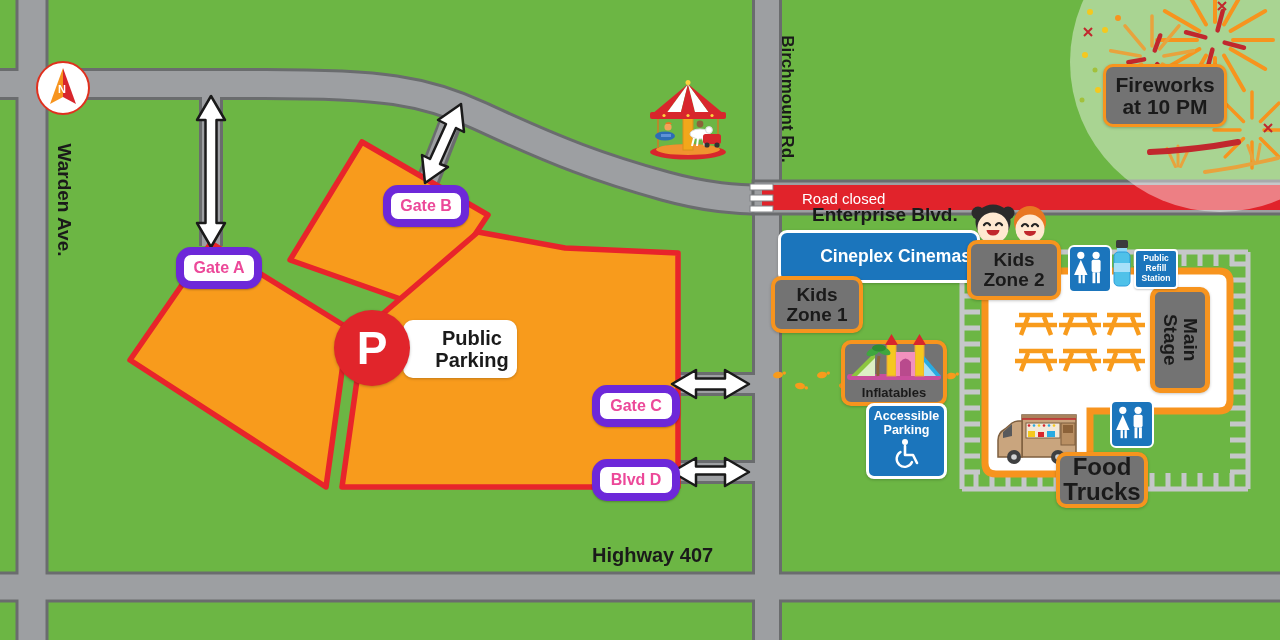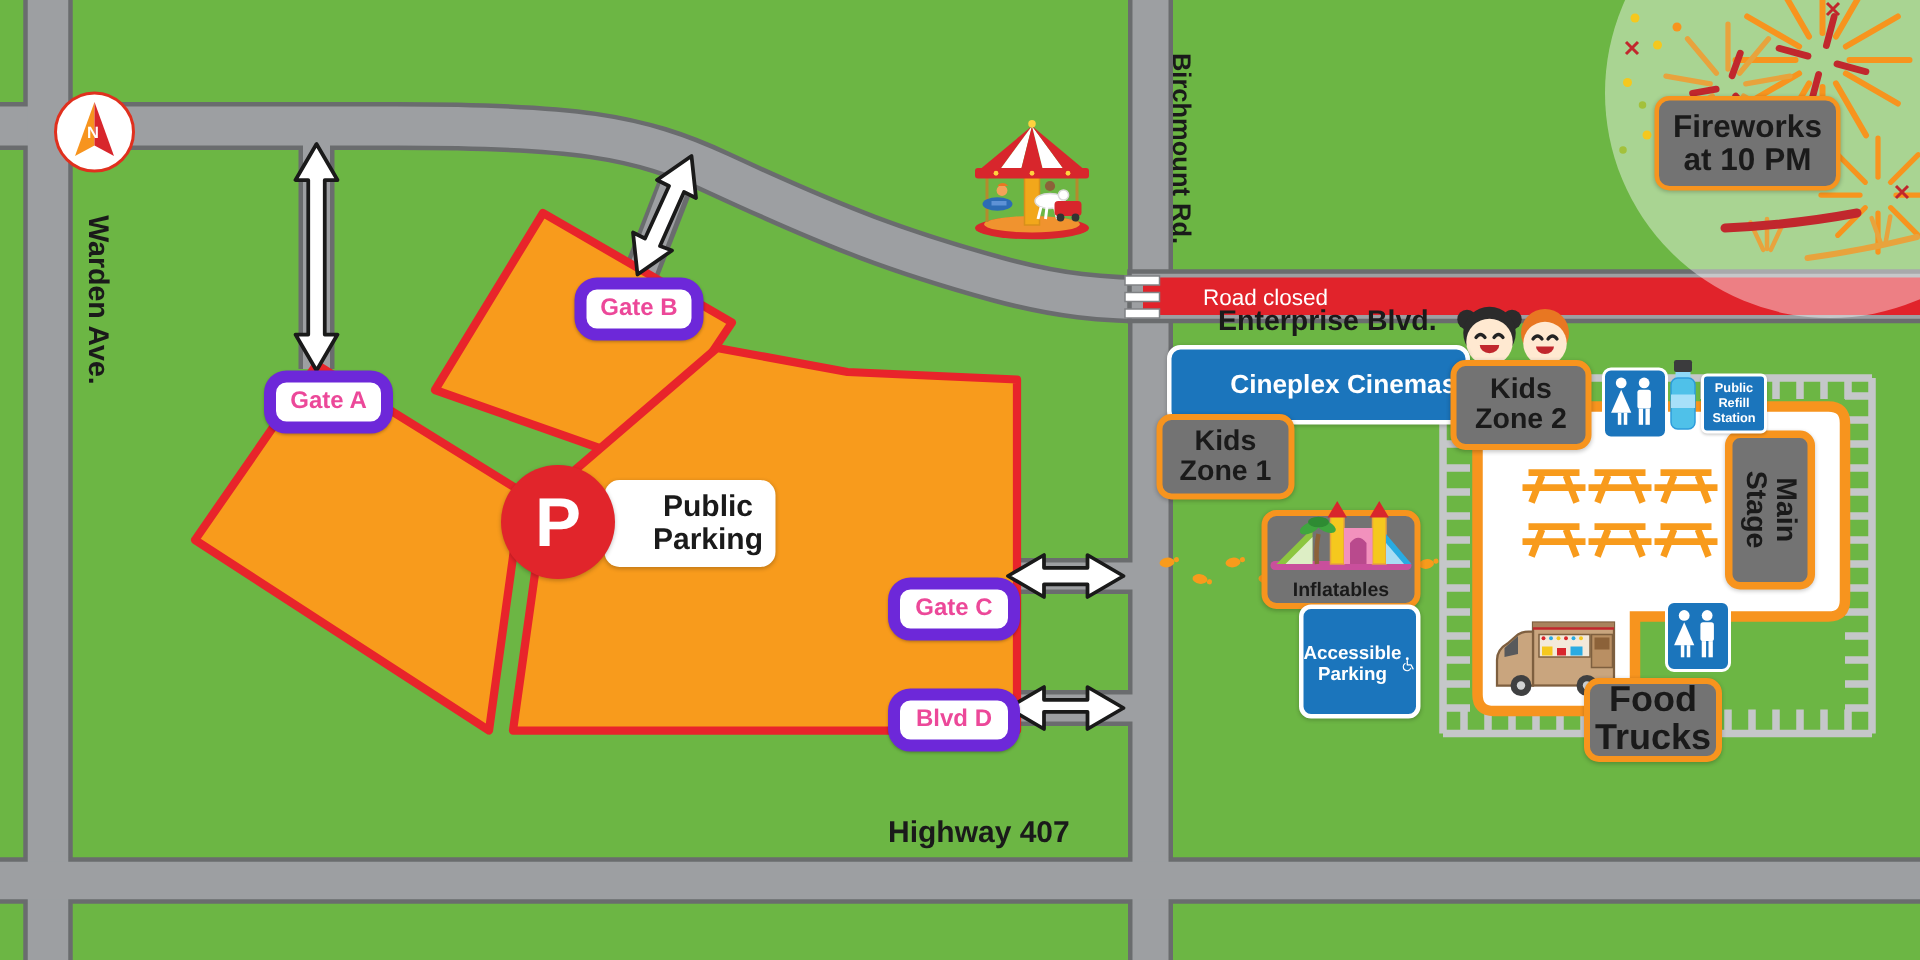--- a/index.html
+++ b/index.html
@@ -416,21 +416,21 @@
   <rect x="3" y="24" width="16" height="9" fill="#A7E0F9"></rect>
 </svg>
 <div class="abs" style="left:1134px;top:249px;width:40px;height:36px;background:#1B75BC;border:2px solid #fff;border-radius:4px;
      display:flex;align-items:center;justify-content:center;text-align:center;box-shadow:0 1px 2px rgba(0,0,0,.2);">
   <span class="lines" style="color:#fff;font-weight:700;font-size:8.5px;line-height:1.15;">Public
 Refill
 Station</span>
 </div>
 
 <div class="abs" style="left:866px;top:403px;width:75px;height:66px;background:#1B75BC;border:3px solid #fff;border-radius:8px;
-     display:flex;flex-direction:row;align-items:center;padding-top:4px;box-shadow:0 1px 3px rgba(0,0,0,.22);">
+     display:flex;flex-direction:column;align-items:center;padding-top:4px;box-shadow:0 1px 3px rgba(0,0,0,.22);">
   <span class="lines" style="color:#fff;font-weight:700;font-size:12.5px;line-height:1.1;text-align:center;">Accessible
 Parking</span>
   <svg width="30" height="32" viewBox="0 0 30 32">
     <circle cx="13" cy="4" r="3" fill="#fff"></circle>
     <path d="M13,8 V17 H21 L25,25" stroke="#fff" stroke-width="2.6" fill="none" stroke-linecap="round" stroke-linejoin="round"></path>
     <path d="M8.5,14 A8,8 0 1 0 20,24" stroke="#fff" stroke-width="2.4" fill="none" stroke-linecap="round"></path>
   </svg>
 </div>
 
 <div class="obox" style="left:1056px;top:452px;width:84px;height:48px;font-size:24px;">

